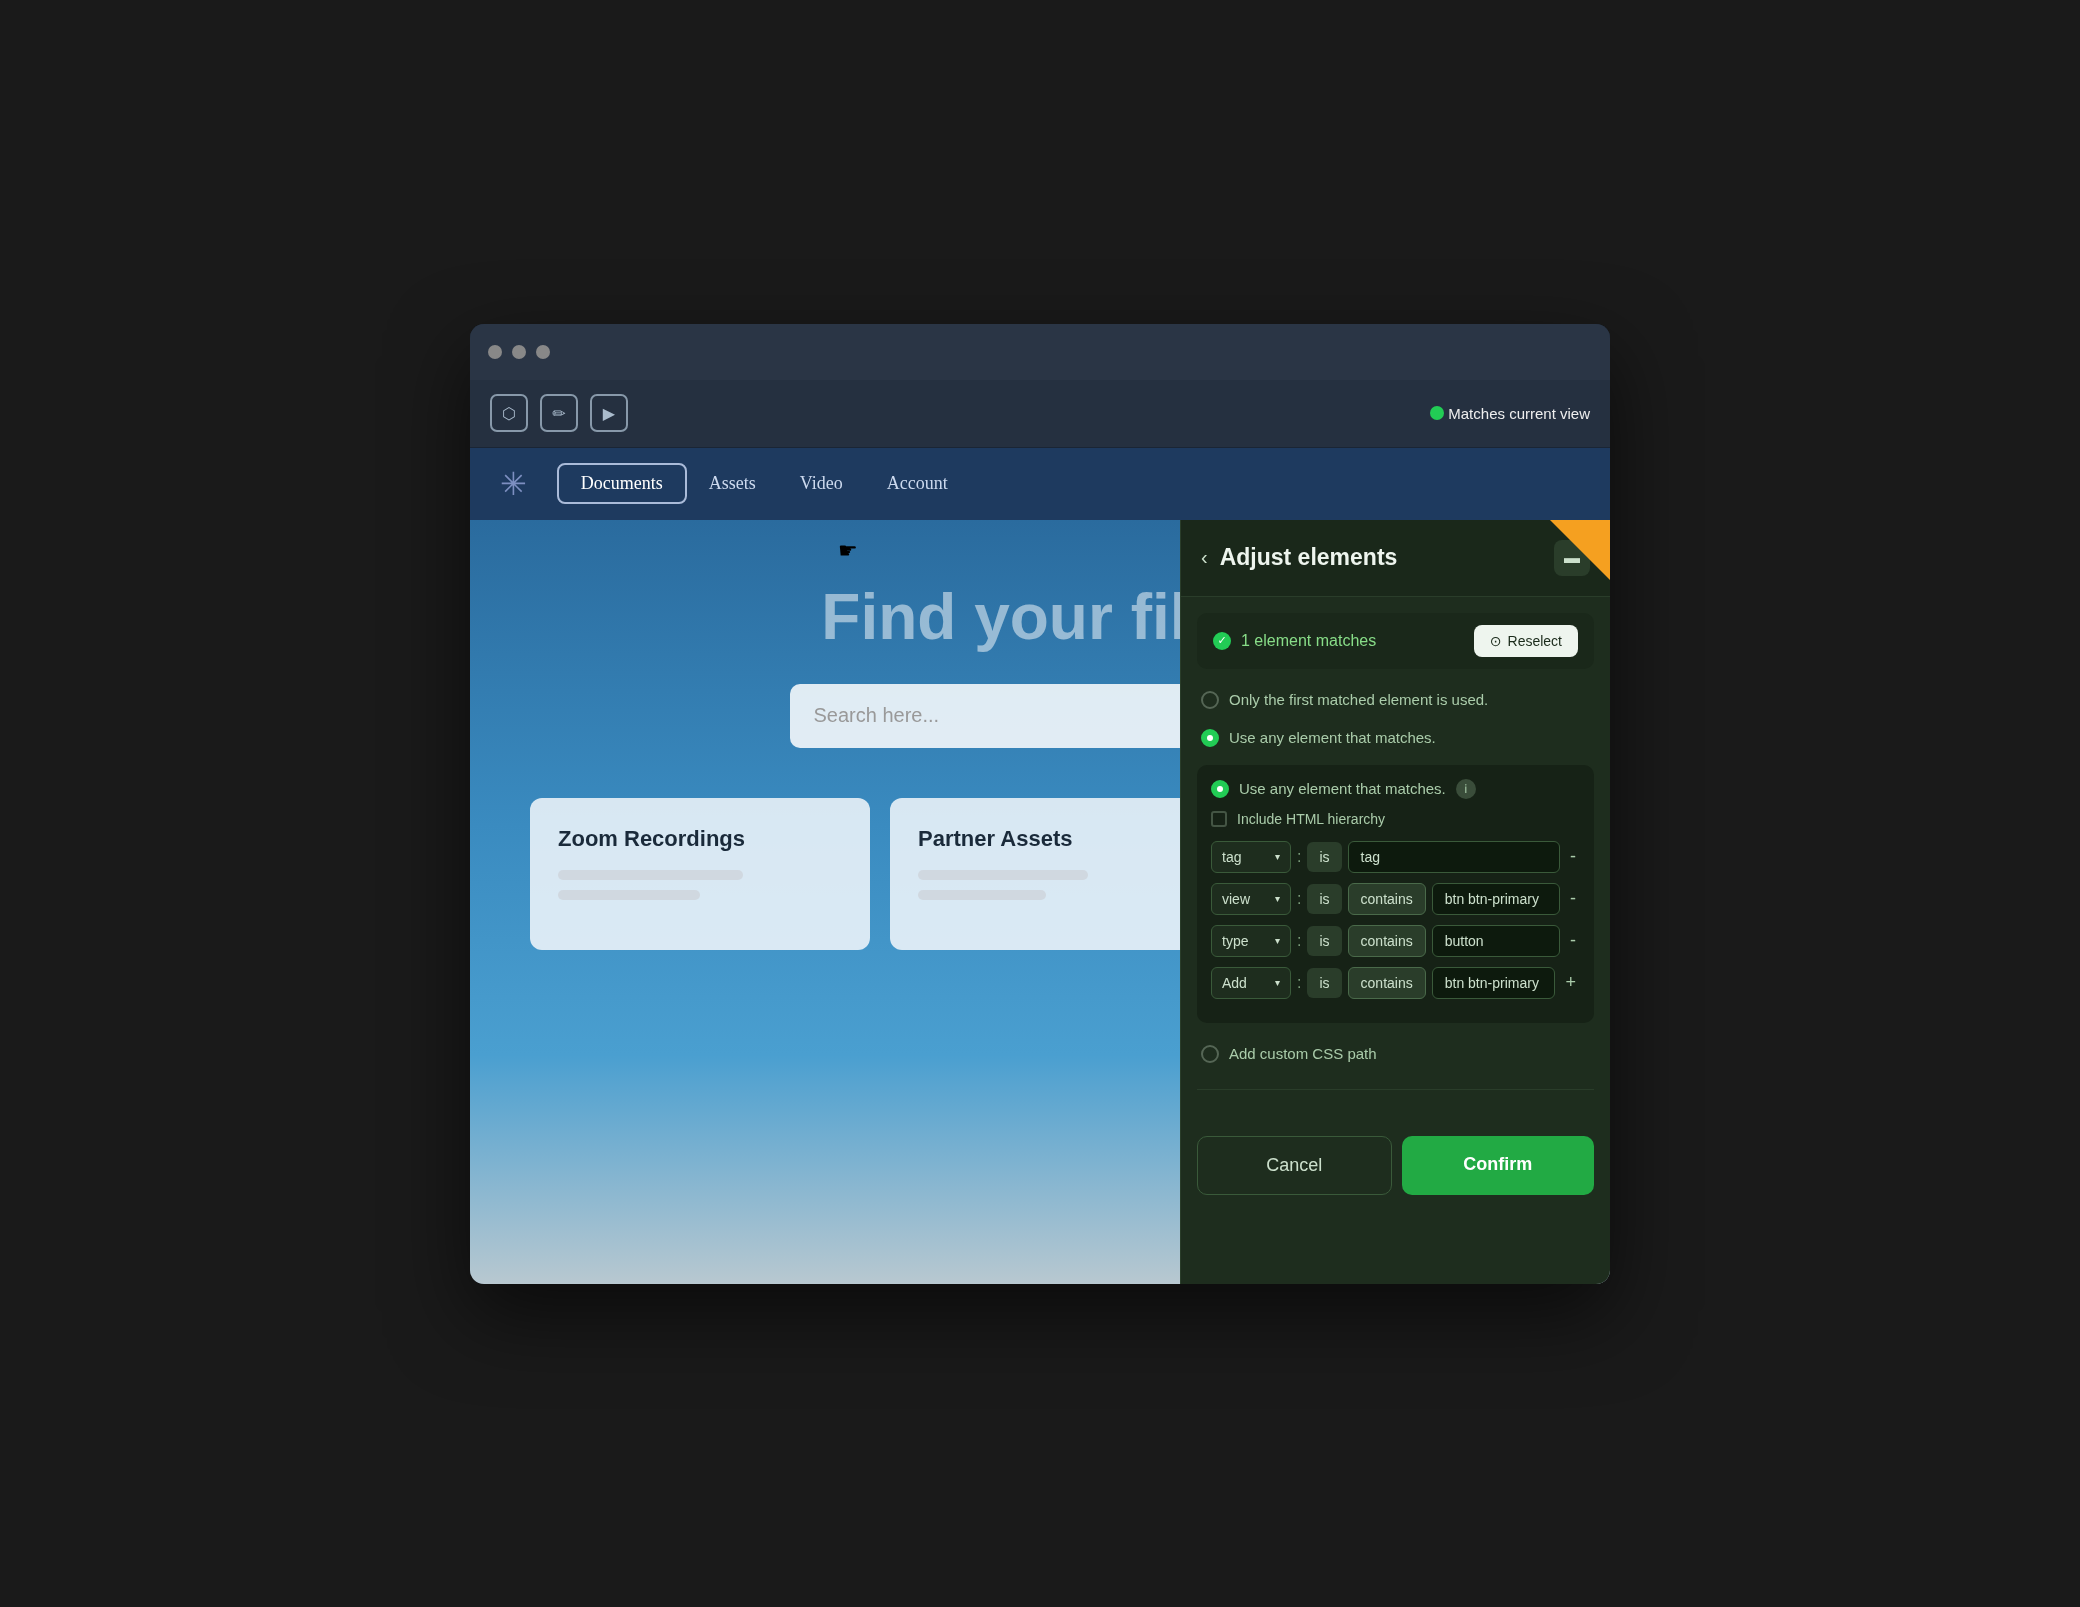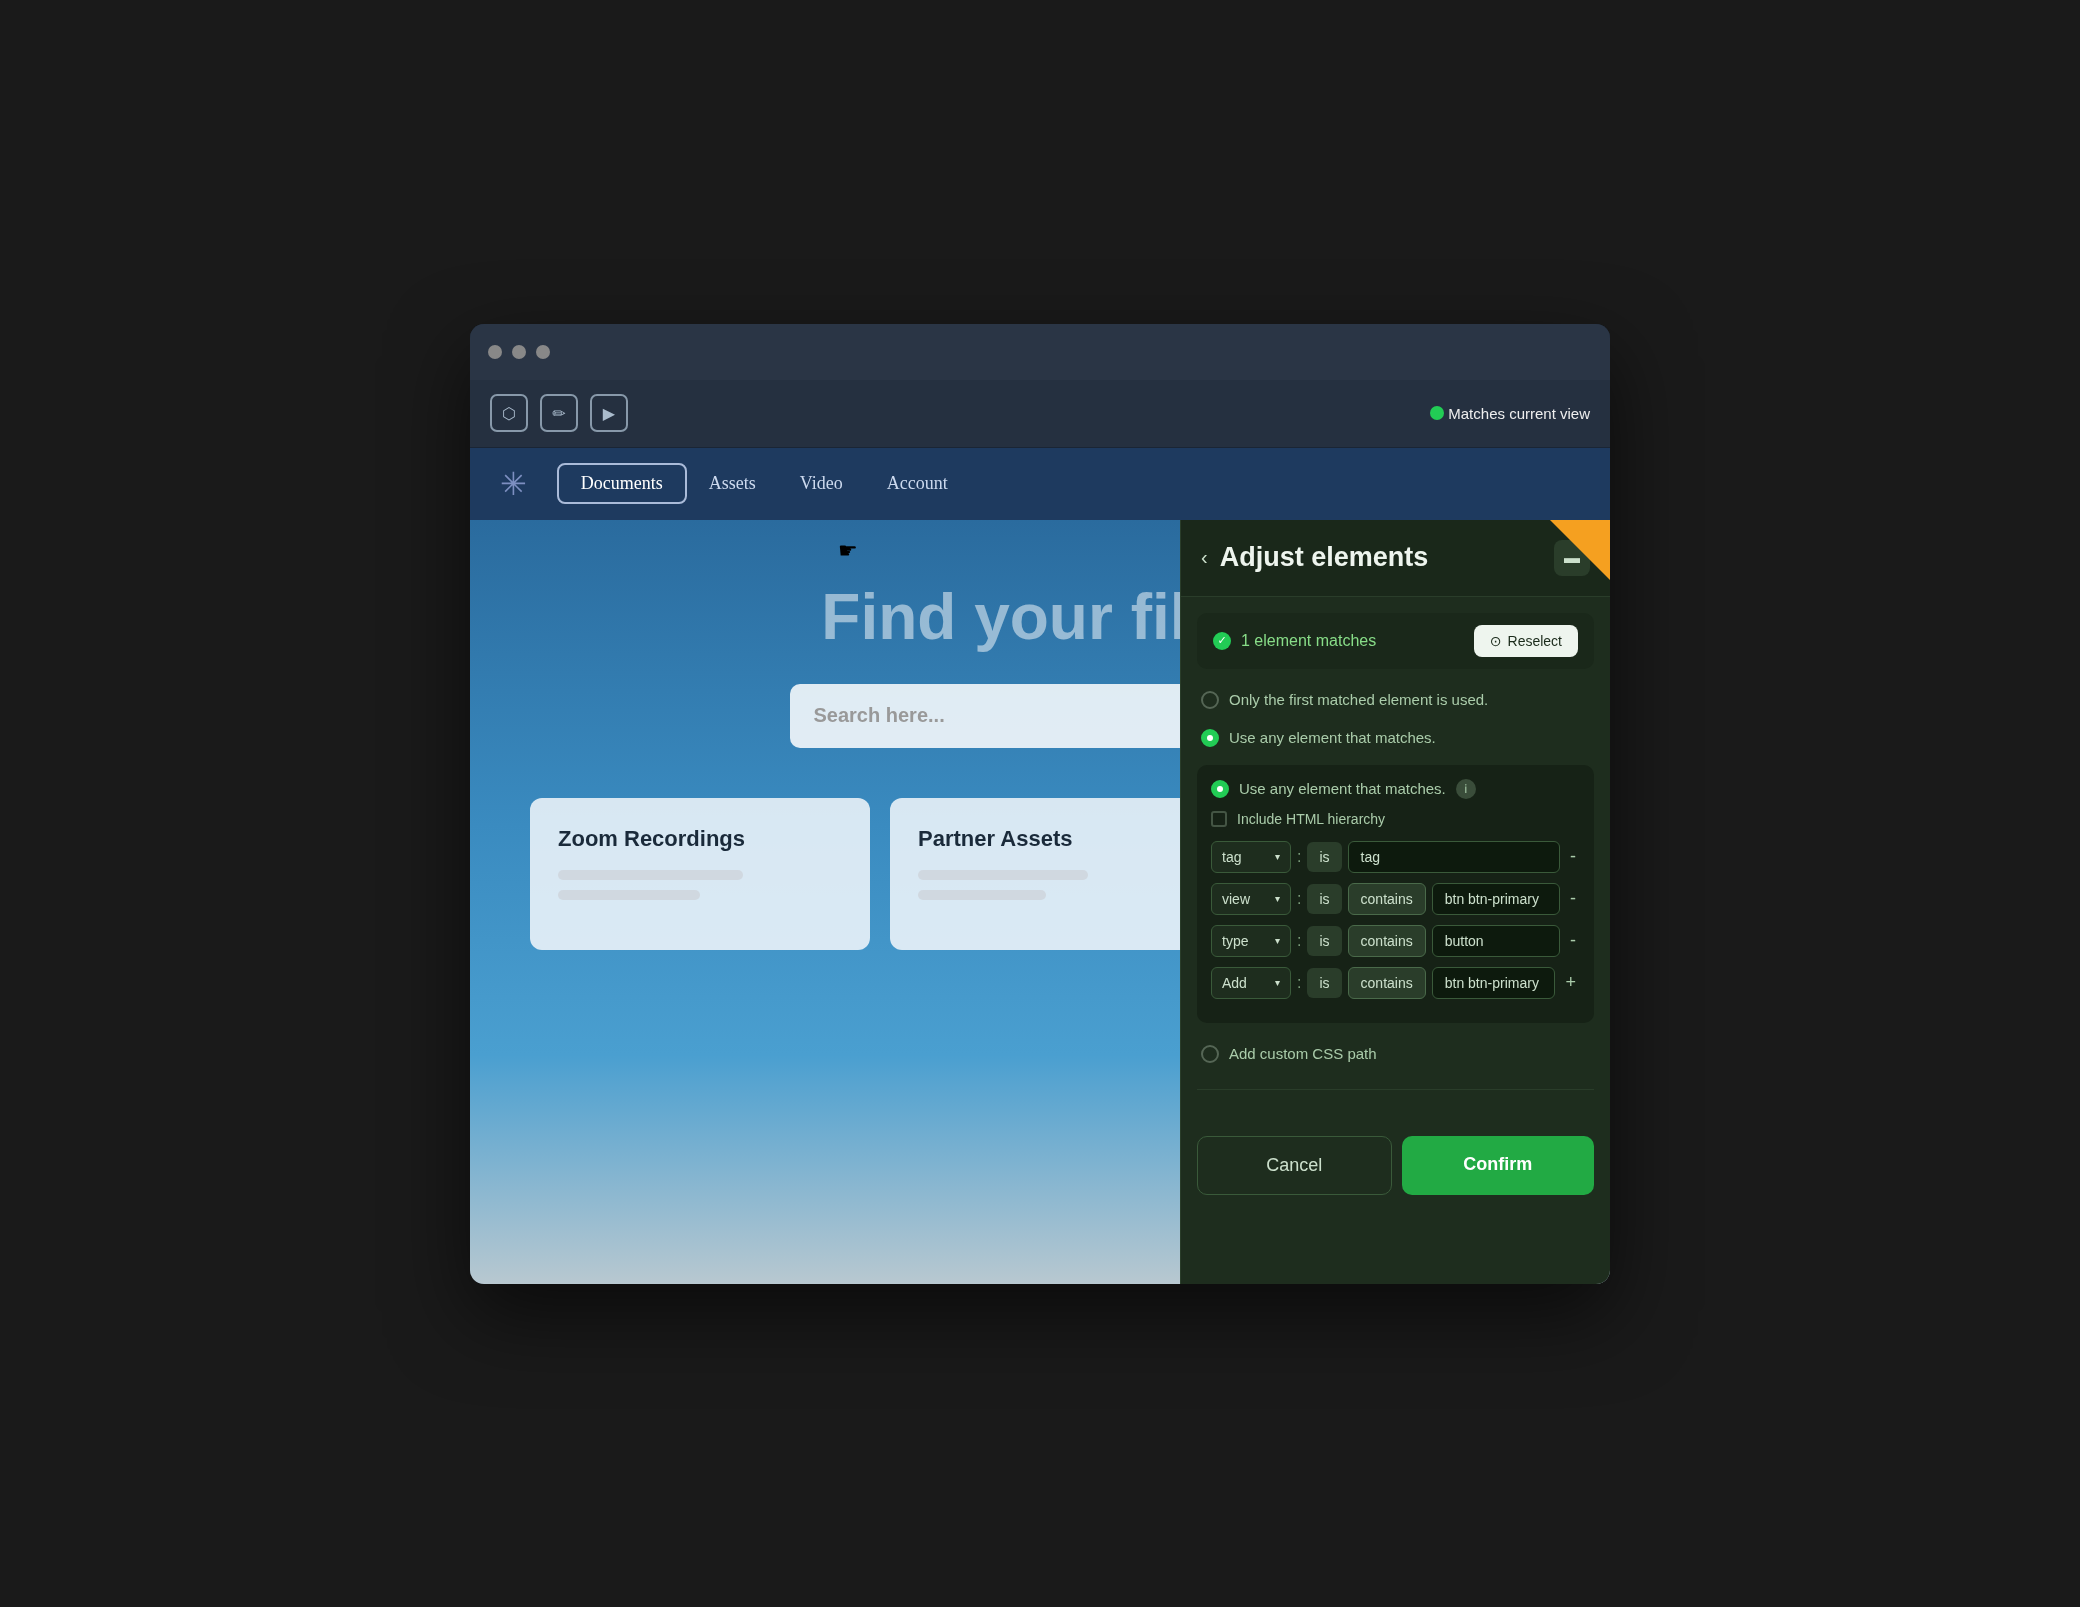--- a/index.html
+++ b/index.html
@@ -126,21 +126,20 @@
       color: rgba(255,255,255,0.5);
       font-size: 64px;
       font-weight: 700;
     }
 
     .search-bar-area {
       display: flex;
       justify-content: center;
       margin-top: 30px;
       gap: 1px;
-      font-weight: bold;
     }
     .search-input-display {
       width: 450px;
       height: 64px;
       background: rgba(255,255,255,0.85);
       border-radius: 10px 0 0 10px;
       display: flex;
       align-items: center;
       padding: 0 24px;
       color: #999;
@@ -206,21 +205,21 @@
       border-bottom: 1px solid #2a3d2a;
       position: relative;
     }
     .back-arrow {
       color: #cce0cc;
       font-size: 20px;
       cursor: pointer;
     }
     .panel-title {
       color: #eef5ee;
-      font-size: 27px;
+      font-size: 23px;
       font-weight: 600;
       flex: 1;
     }
     .panel-icon-btn {
       width: 36px;
       height: 36px;
       background: #2a3d2a;
       border-radius: 8px;
       display: flex;
       align-items: center;

